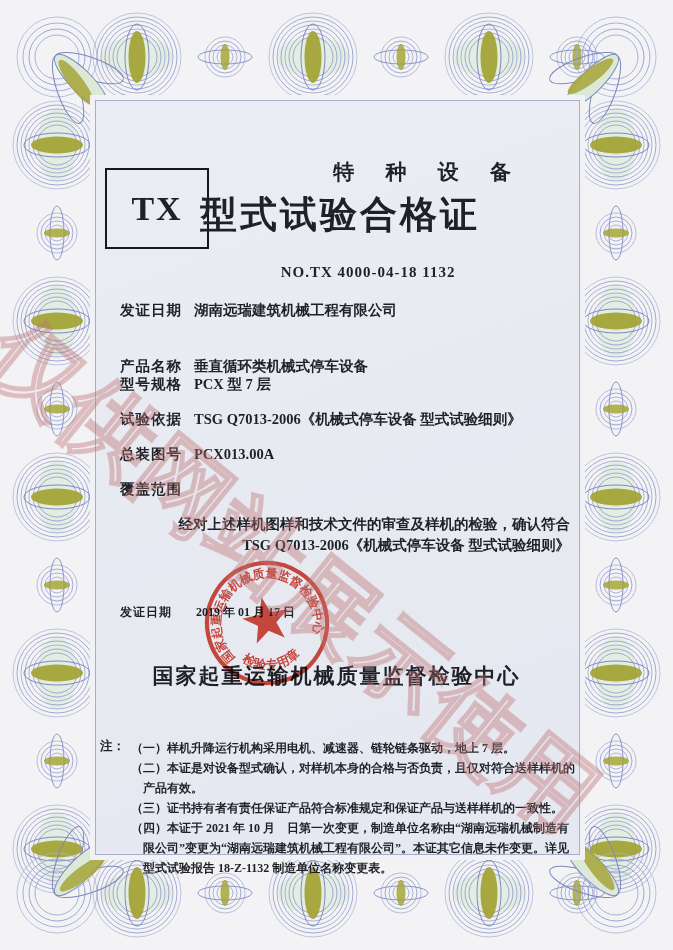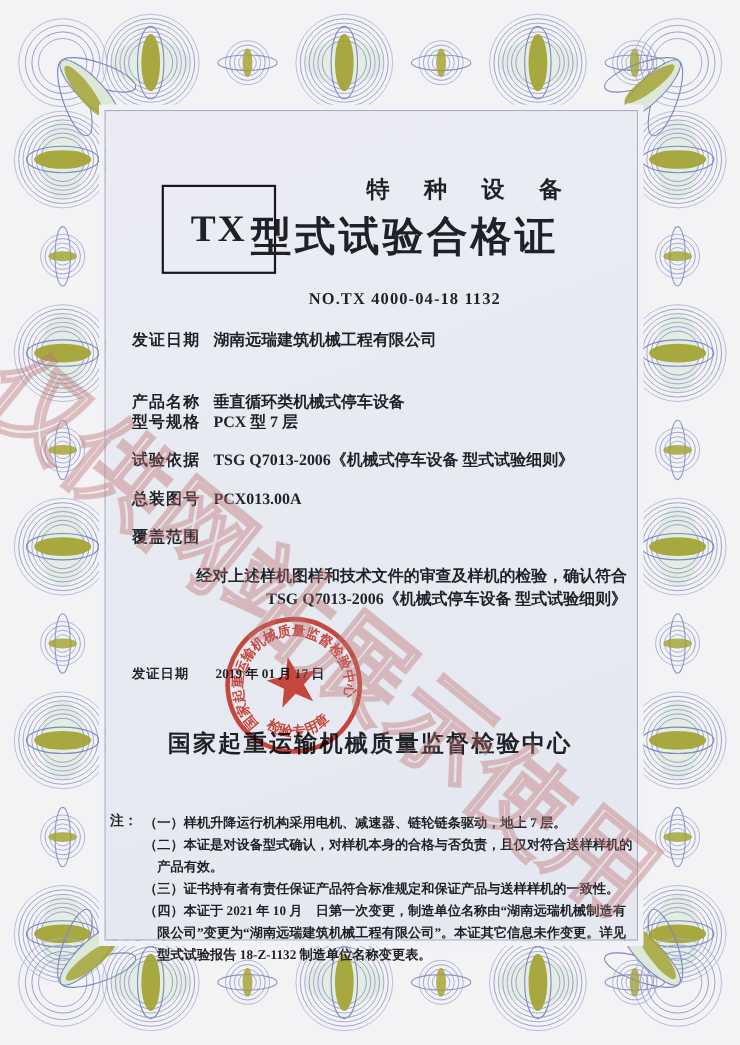--- a/index.html
+++ b/index.html
@@ -14,28 +14,28 @@
     position:absolute;left:95px;top:100px;width:483px;height:753px;
     background:linear-gradient(160deg,#ecedf4 0%,#e8eaf2 45%,#e6e8f1 100%);
     border:1px solid #a7aec9;
     box-shadow:0 0 0 5px #f2f2f6;
     z-index:2;
   }
   .content{position:absolute;left:0;top:0;width:673px;height:950px;z-index:5;}
   .tx-box{
     position:absolute;left:105px;top:168px;width:100px;height:77px;
     border:2px solid #17171d;display:flex;align-items:center;justify-content:center;
-    font-size:34px;font-weight:700;letter-spacing:2px;margin-left:42px;
+    font-size:34px;font-weight:700;letter-spacing:2px;
   }
   .head-category{
     position:absolute;left:212px;top:158px;width:312px;text-align:right;
     font-size:21px;font-weight:700;letter-spacing:13px;text-indent:13px;
   }
   .head-title{
-    position:absolute;left:200px;top:190px;width:336px;text-align:center;
+    position:absolute;left:200px;top:190px;width:336px;text-align:left;
     font-size:37px;font-weight:700;letter-spacing:3px;font-family:Liberation Serif, serif;
   }
   .cert-no{
     position:absolute;left:212px;top:264px;width:312px;text-align:center;
     font-size:15px;letter-spacing:1px;font-weight:600;
   }
   .field-row{position:absolute;left:120px;width:450px;display:flex;font-size:14.5px;font-weight:700;line-height:17px;}
   .field-label{flex:none;width:74px;letter-spacing:1px;}
   .field-value{flex:1;}
   .confirm{

